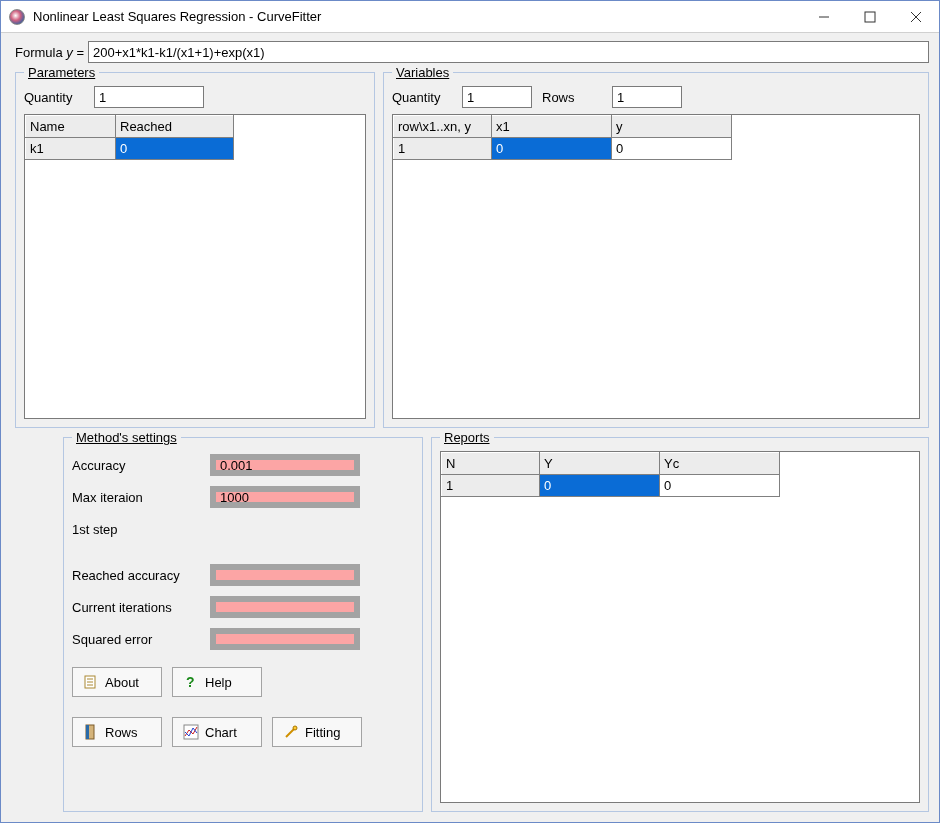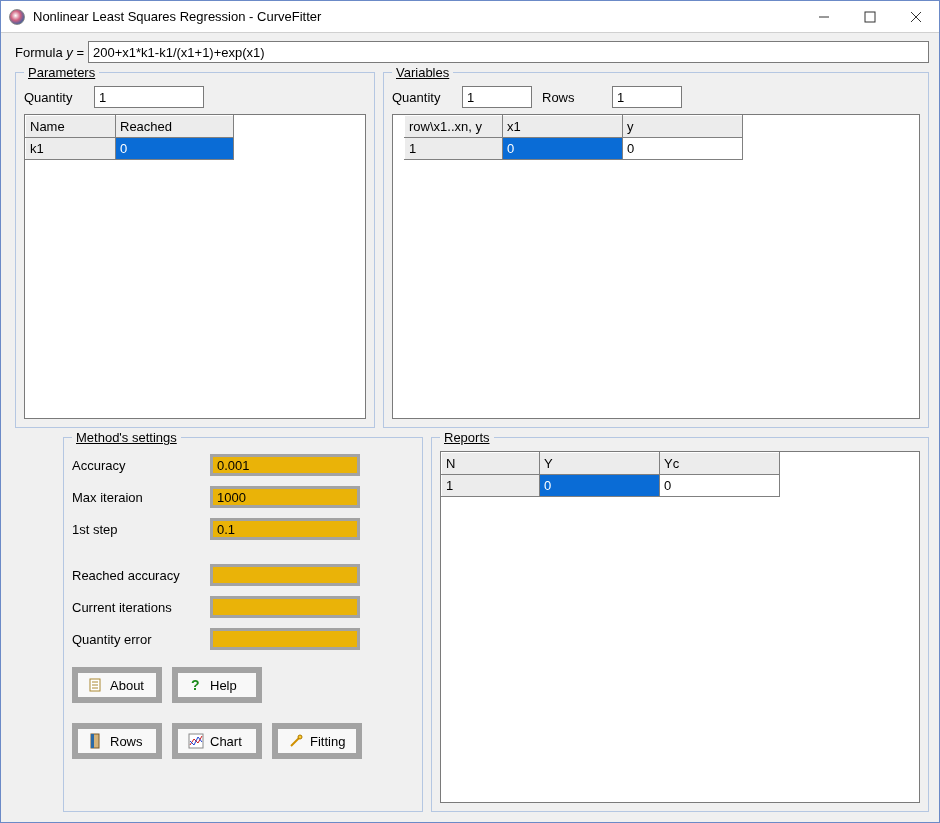--- a/index.html
+++ b/index.html
@@ -137,55 +137,55 @@
     font-weight:normal;
     overflow:hidden;
     white-space:nowrap;
   }
   table.grid td.val { background:#fff; }
   table.grid td.sel { background:#0a6cd6; color:#fff; }
   
   .params-table { width:208px; }
   .params-table col.c1 { width:90px; }
   .params-table col.c2 { width:118px; }
-  .vars-table { width:338px;margin-left:11px; }
+  .vars-table { width:338px; }
   .vars-table col.c1 { width:98px; }
   .vars-table col.c2 { width:120px; }
   .vars-table col.c3 { width:120px; }
   .reports-table { width:338px; }
   .reports-table col.c1 { width:98px; }
   .reports-table col.c2 { width:120px; }
   .reports-table col.c3 { width:120px; }
 
   
   .method-body { display:flex; flex-direction:column; gap:4px; }
   .mrow { display:flex; align-items:center; gap:8px; height:28px; }
   .mrow label { width:130px; }
   .med-input {
     width:150px; height:22px;
-    border:3px solid #a3a3a3;
-    padding:0 4px;
-    background:#eab308;
+    border:6px solid #a3a3a3;
+    padding:0 4px;
+    background:#fca5a5;
     font-family:inherit;
     font-size:13px;
   }
   .gap { height:10px; }
   .btn-area {
     margin-top:auto;
     display:flex;
     flex-wrap:wrap;
     gap:10px;
     padding-top:10px;
   }
   button.winbutton {
-    height:36px;
+    height:30px;
     min-width:90px;
     padding:0 10px;
     background:#f8f8f8;
-    border:6px solid #a3a3a3;
+    border:1px solid #a3a3a3;
     display:flex;
     align-items:center;
     gap:6px;
     font-family:inherit;
     font-size:13px;
     cursor:pointer;
   }
   button.winbutton svg { width:16px; height:16px; }
 </style>
 </head>
@@ -294,33 +294,32 @@
             <div class="mrow">
               <label>Accuracy</label>
               <input class="med-input" value="0.001" style="">
             </div>
             <div class="mrow">
               <label>Max iteraion</label>
               <input class="med-input" value="1000" style="">
             </div>
             <div class="mrow">
               <label>1st step</label>
-              <input class="med-input" value="0.1" style="">
             </div>
             <div class="gap"></div>
             <div class="mrow">
               <label>Reached accuracy</label>
               <input class="med-input" readonly="" value="" style="">
             </div>
             <div class="mrow">
               <label>Current iterations</label>
               <input class="med-input" readonly="" value="" style="">
             </div>
             <div class="mrow">
-              <label>Quantity error</label>
+              <label>Squared error</label>
               <input class="med-input" readonly="" value="" style="">
             </div>
 
             <div class="btn-area">
               <button class="winbutton">
                 <svg viewBox="0 0 16 16">
                     <rect x="2" y="2" width="10" height="12" fill="#fff" stroke="#aa8833"></rect>
                     <line x1="4" y1="5" x2="10" y2="5" stroke="#aa8833"></line>
                     <line x1="4" y1="8" x2="10" y2="8" stroke="#aa8833"></line>
                     <line x1="4" y1="11" x2="10" y2="11" stroke="#aa8833"></line>

